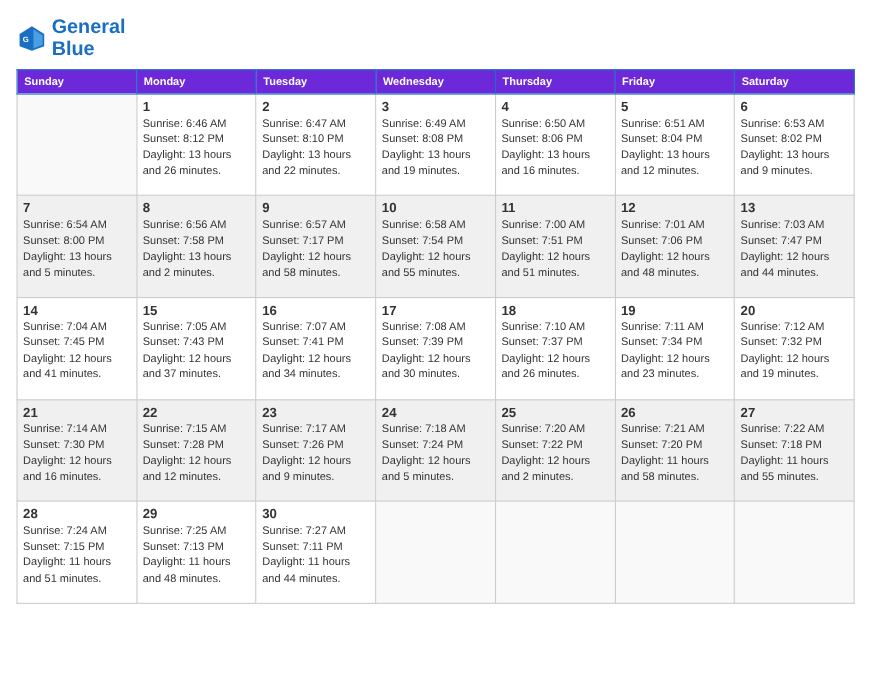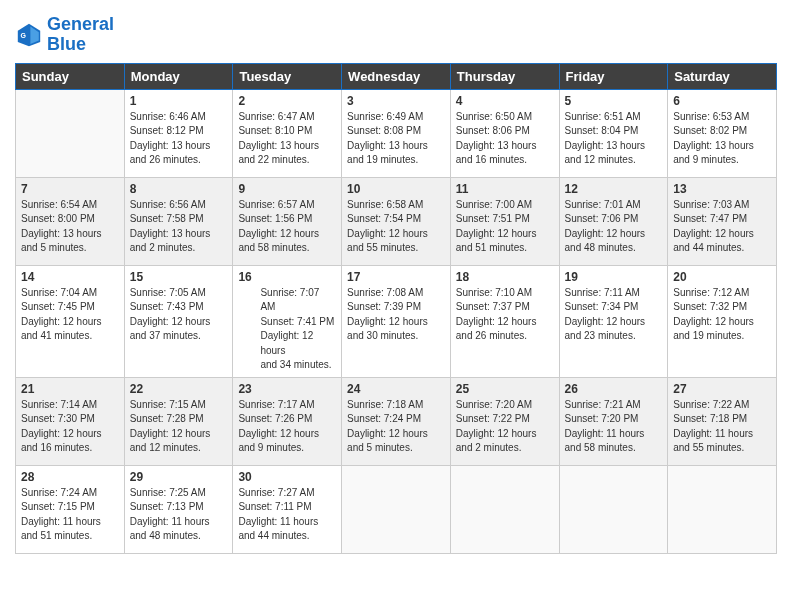--- a/index.html
+++ b/index.html
@@ -55,25 +55,25 @@
       color: #555;
     }
     .calendar {
       flex: 1;
       border: 1px solid #ccc;
       border-collapse: collapse;
       width: 100%;
       table-layout: fixed;
     }
     .calendar th {
-      background: #404040;
+      background: #6d28d9;
       color: #fff;
       text-align: left;
       padding: 5px 6px;
-      font-size: 13px;
+      font-size: 10px;
       font-weight: bold;
       border: 1px solid #1a6fc4;
     }
     .calendar td {
       border: 1px solid #ccc;
       vertical-align: top;
       padding: 4px 5px;
       font-size: 10.5px;
       color: #333;
       height: 88px;
@@ -183,21 +183,21 @@
           <td>
             <span class="day-number">8</span>
             <div class="cell-info" style="white-space: pre-line;">Sunrise: 6:56 AM
 Sunset: 7:58 PM
 Daylight: 13 hours
 and 2 minutes.</div>
           </td>
           <td>
             <span class="day-number">9</span>
             <div class="cell-info" style="white-space: pre-line;">Sunrise: 6:57 AM
-Sunset: 1:56 PM
+Sunset: 7:17 PM
 Daylight: 12 hours
 and 58 minutes.</div>
           </td>
           <td>
             <span class="day-number">10</span>
             <div class="cell-info" style="white-space: pre-line;">Sunrise: 6:58 AM
 Sunset: 7:54 PM
 Daylight: 12 hours
 and 55 minutes.</div>
           </td>
@@ -233,21 +233,21 @@
           </td>
           <td>
             <span class="day-number">15</span>
             <div class="cell-info" style="white-space: pre-line;">Sunrise: 7:05 AM
 Sunset: 7:43 PM
 Daylight: 12 hours
 and 37 minutes.</div>
           </td>
           <td>
             <span class="day-number">16</span>
-            <div class="cell-info" style="white-space: pre-line; margin-left: 22px;">Sunrise: 7:07 AM
+            <div class="cell-info" style="white-space: pre-line;">Sunrise: 7:07 AM
 Sunset: 7:41 PM
 Daylight: 12 hours
 and 34 minutes.</div>
           </td>
           <td>
             <span class="day-number">17</span>
             <div class="cell-info" style="white-space: pre-line;">Sunrise: 7:08 AM
 Sunset: 7:39 PM
 Daylight: 12 hours
 and 30 minutes.</div>

